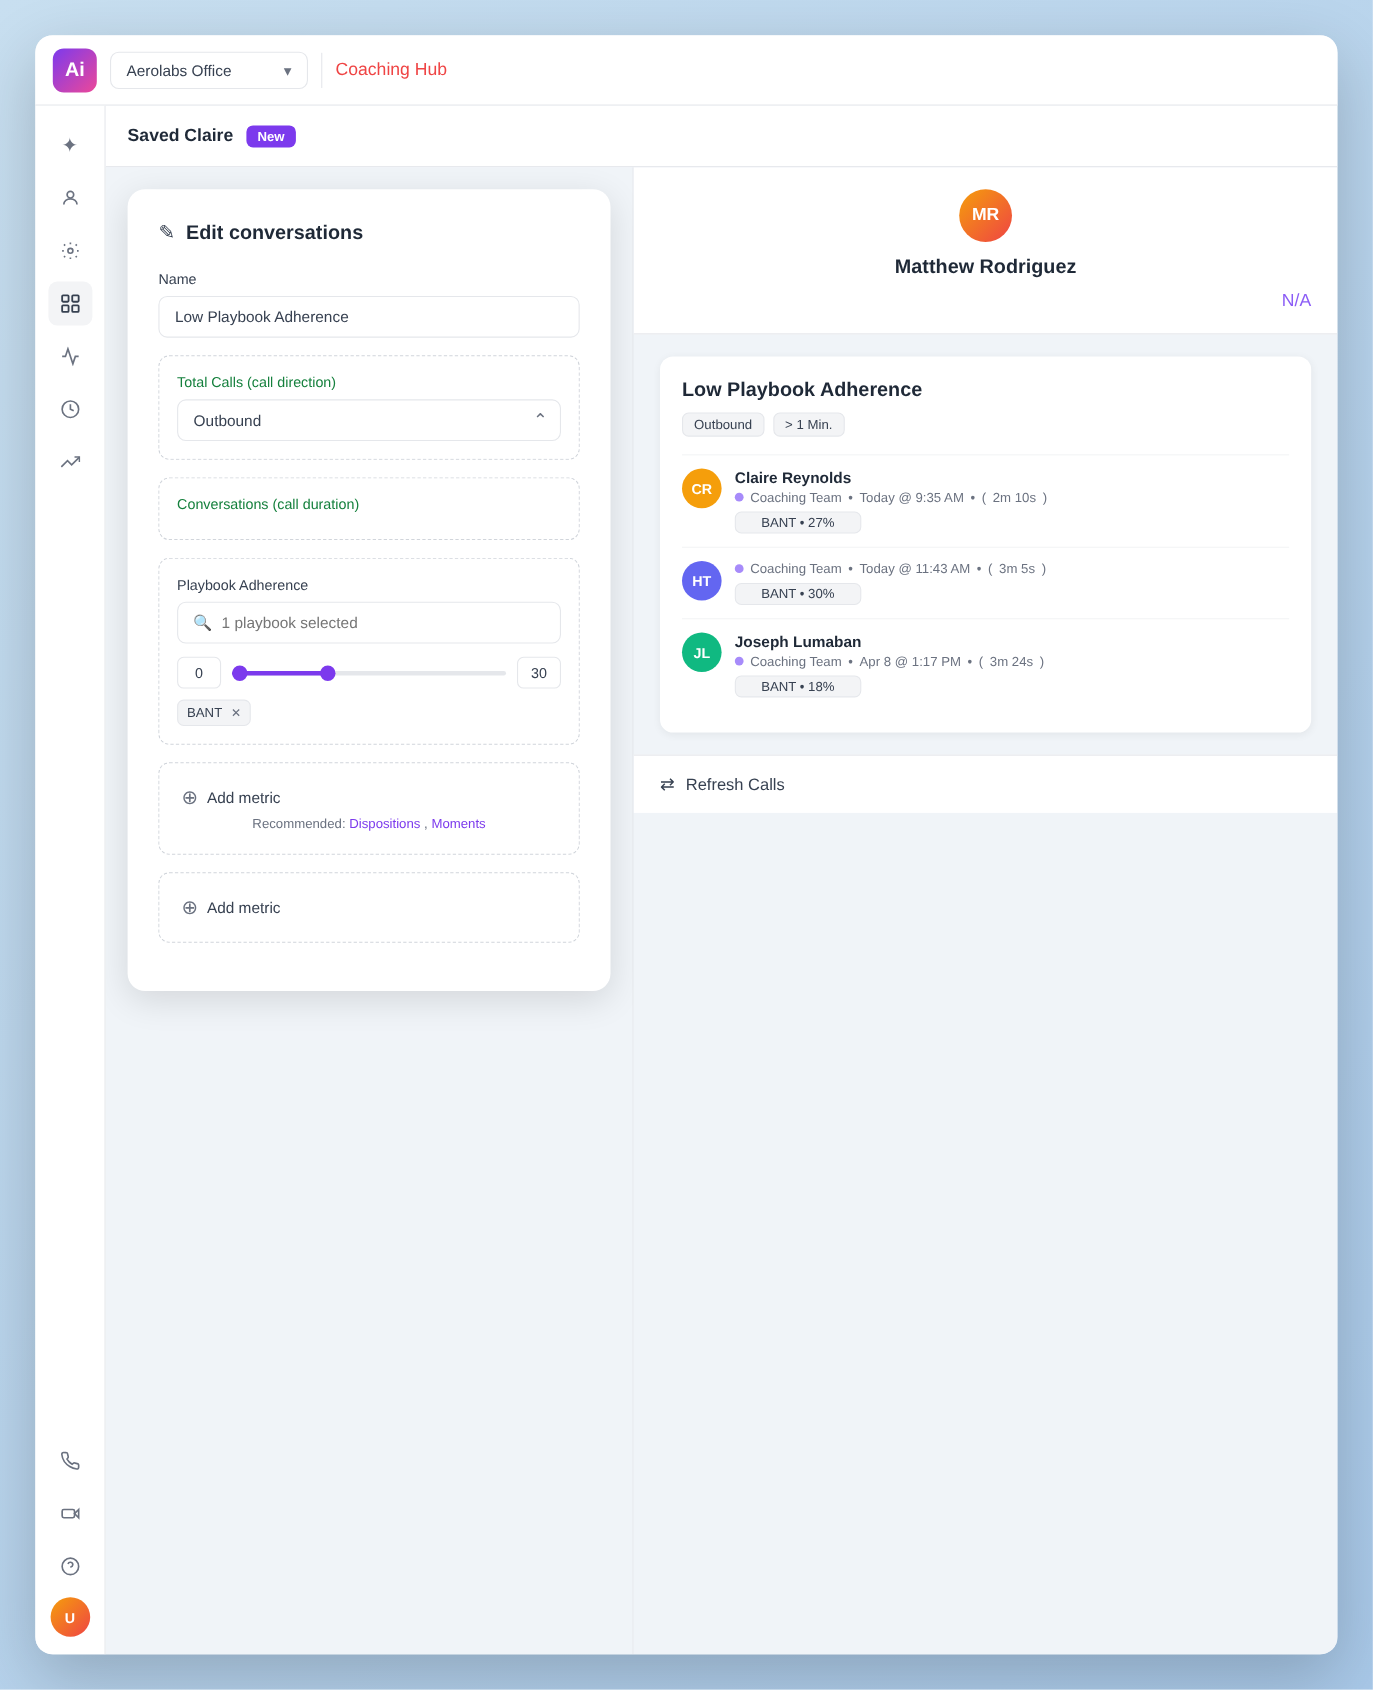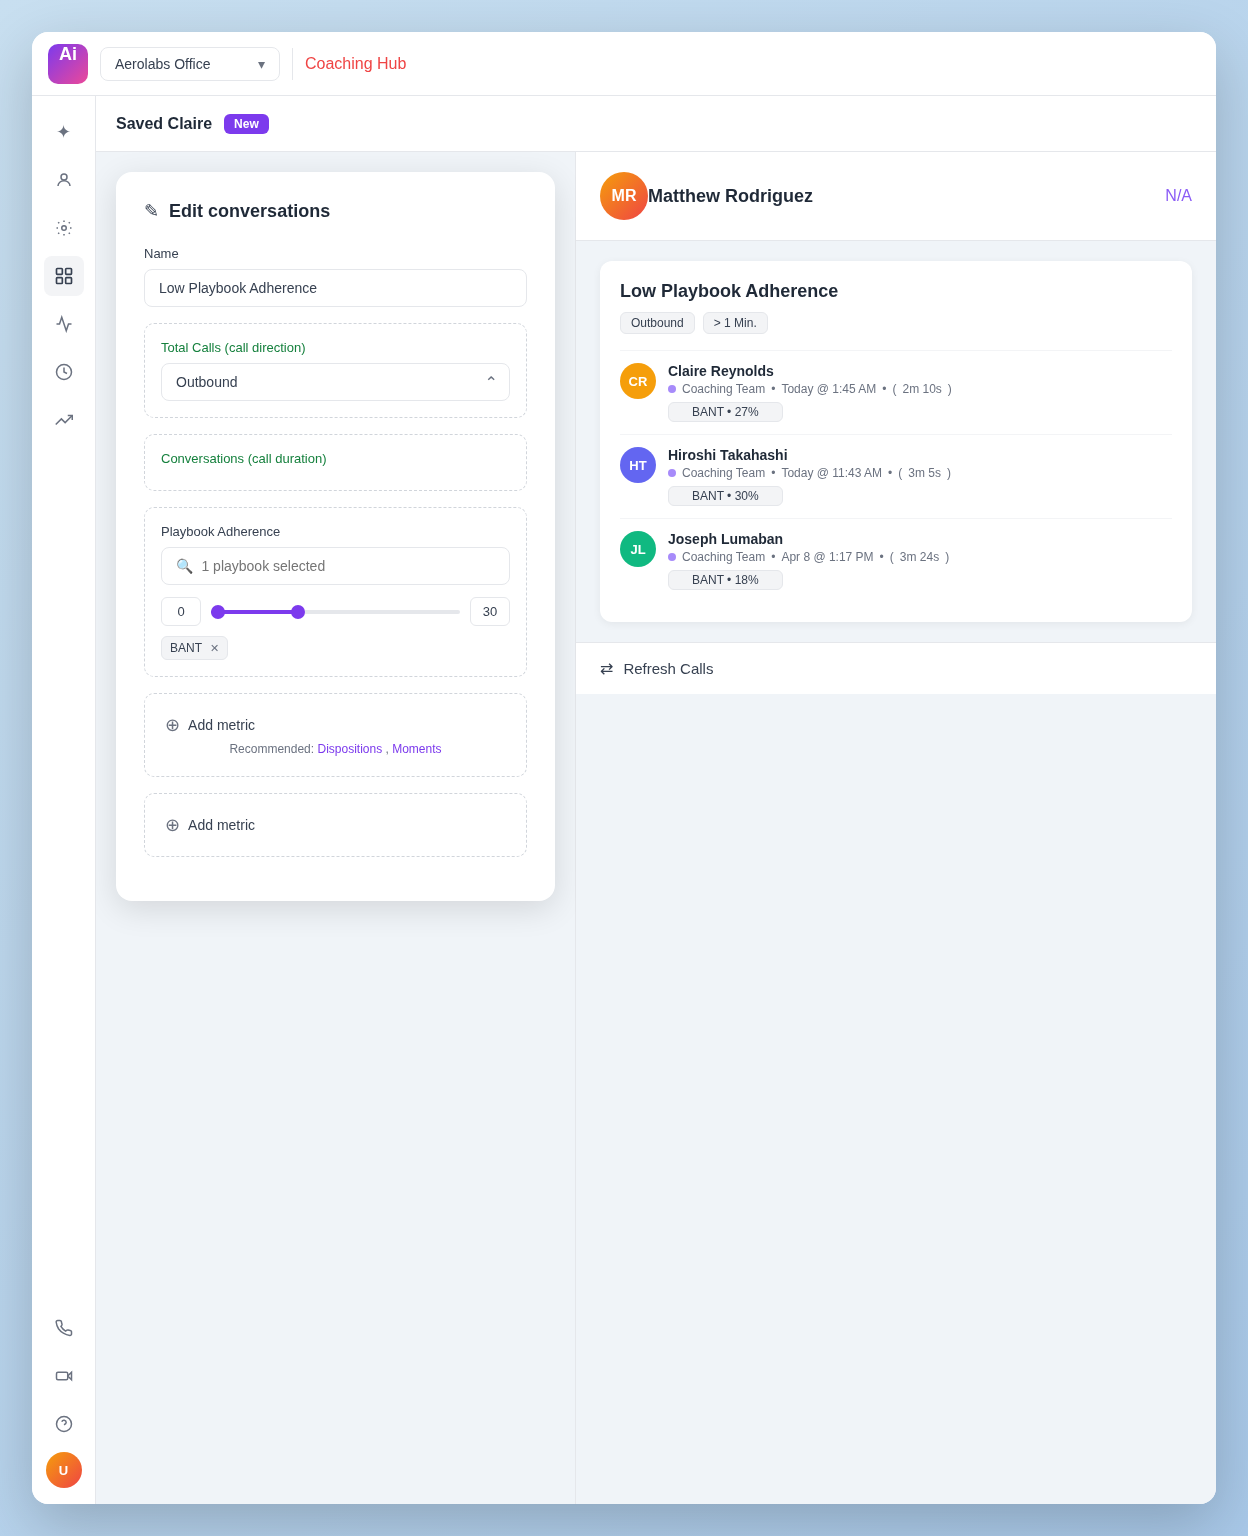--- a/index.html
+++ b/index.html
@@ -38,20 +38,21 @@
       gap: 12px;
       flex-shrink: 0;
     }
 
     .logo-icon {
       width: 40px;
       height: 40px;
       background: linear-gradient(135deg, #7c3aed, #ec4899);
       border-radius: 10px;
       display: flex;
+      align-items: center;
       justify-content: center;
       color: white;
       font-weight: bold;
       font-size: 18px;
       flex-shrink: 0;
     }
 
     .workspace-selector {
       display: flex;
       align-items: center;
@@ -445,21 +446,22 @@
       position: relative;
     }
 
     
     .profile-header {
       background: white;
       padding: 20px 24px;
       border-bottom: 1px solid #e5e7eb;
       display: flex;
       align-items: center;
-      gap: 0;
+      gap: 12px;
+      flex-direction: column;
     }
 
     .profile-avatar {
       width: 48px;
       height: 48px;
       border-radius: 50%;
       background: linear-gradient(135deg, #f59e0b, #ef4444);
       display: flex;
       align-items: center;
       justify-content: center;
@@ -790,34 +792,33 @@
             </div>
 
             <div class="conv-item">
               <div class="conv-avatar" style="background: #f59e0b;">CR</div>
               <div class="conv-info">
                 <div class="conv-name">Claire Reynolds</div>
                 <div class="conv-meta">
                   <span class="conv-meta-dot"></span>
                   <span>Coaching Team</span>
                   <span>•</span>
-                  <span>Today @ 1:45 AM</span>
+                  <span>Today @ 9:35 AM</span>
                   <span>•</span>
                   <span>(</span>
                     <span>2m 10s</span>
                     <span>)</span>
                 </div>
                 <span class="conv-bant">BANT • 27%</span>
               </div>
             </div>
 
             <div class="conv-item">
               <div class="conv-avatar" style="background: #6366f1;">HT</div>
               <div class="conv-info">
-                <div class="conv-name">Hiroshi Takahashi</div>
                 <div class="conv-meta">
                   <span class="conv-meta-dot"></span>
                   <span>Coaching Team</span>
                   <span>•</span>
                   <span>Today @ 11:43 AM</span>
                   <span>•</span>
                   <span>(</span>
                     <span>3m 5s</span>
                     <span>)</span>
                 </div>

